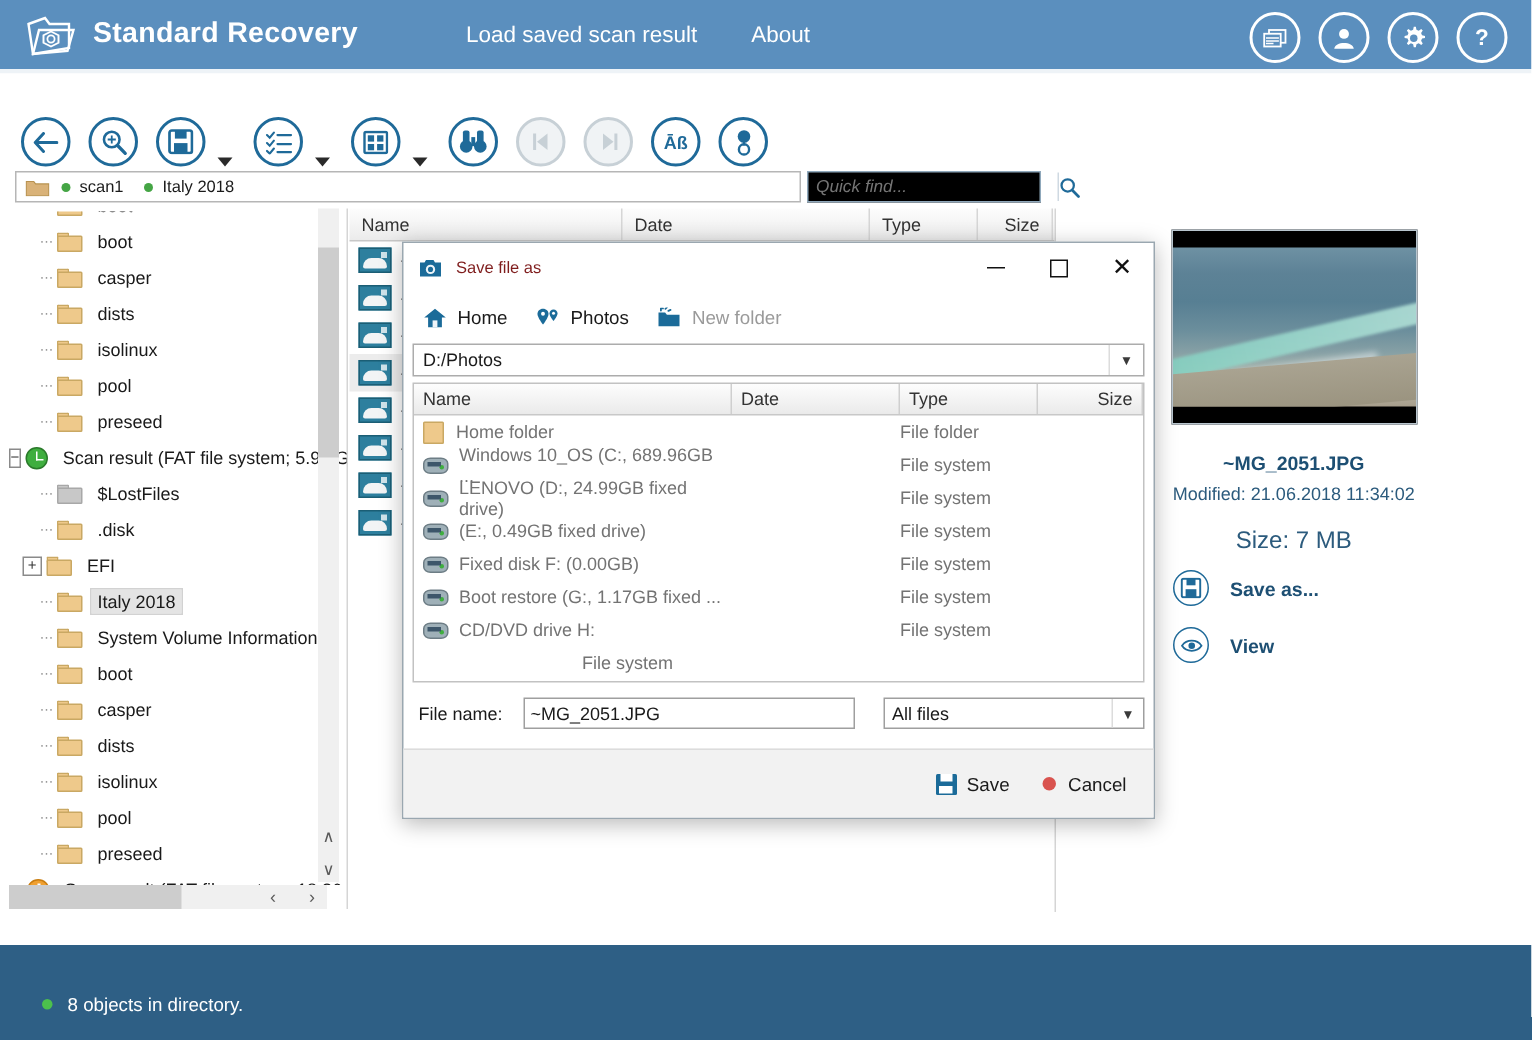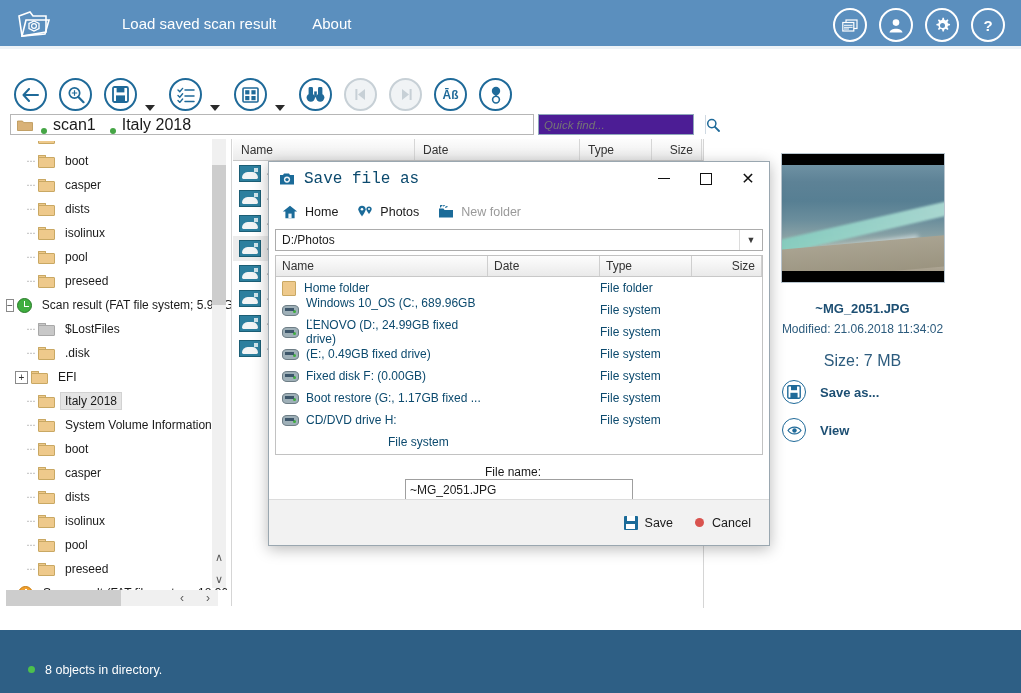--- a/index.html
+++ b/index.html
@@ -50,25 +50,25 @@
   }
   .abtxt{font-size:12px;font-weight:bold;line-height:1;}
 
   
   .crumbbar{
     position:absolute;left:10px;top:114px;width:524px;height:21px;
     border:1px solid #b6b6b6;background:#fff;display:flex;align-items:center;
     box-sizing:border-box;
   }
   .crumb-folder{width:16px;height:12px;margin:0 8px 0 6px;position:relative;}
-  .crumb{display:flex;align-items:flex-end;margin-right:14px;font-size:16px;color:#1a1a1a;}
+  .crumb{display:flex;align-items:center;margin-right:14px;font-size:11px;color:#1a1a1a;}
   .dot{width:6px;height:6px;border-radius:50%;background:#45a545;margin-right:6px;}
   .quickfind{
     position:absolute;left:538px;top:114px;width:156px;height:21px;
-    border:1px solid #8fa8bb;background:#4c1d95;box-sizing:border-box;display:flex;
+    border:1px solid #8fa8bb;background:#000000;box-sizing:border-box;display:flex;
     align-items:center;
   }
   .quickfind input{
     border:0;outline:none;flex:1;height:100%;padding:0 5px;font-size:11.5px;
     font-style:italic;color:#8a8a8a;font-family:inherit;background:transparent;
   }
   .qf-ico{
     width:26px;height:19px;border-left:1px solid #cfd9e2;display:flex;
     align-items:center;justify-content:center;color:#1f6a99;
   }
@@ -216,21 +216,21 @@
 
   
   .dialog{
     position:absolute;left:268px;top:161px;width:502px;height:385px;background:#ffffff;
     border:1px solid #9aa7b0;box-shadow:0 3px 14px rgba(0,0,0,.28);box-sizing:border-box;
   }
   .dlg-title{
     height:33px;display:flex;align-items:center;padding-left:10px;box-sizing:border-box;
   }
   .dlg-ico{width:16px;height:15px;margin-right:9px;position:relative;}
-  .dlg-title .t{font-size:16px;color:#0c4a6e;font-family:Liberation Mono, monospace;}
+  .dlg-title .t{font-size:11px;color:#7f1d1d;}
   .dlg-wbtns{margin-left:auto;display:flex;}
   .wbtn{width:42px;height:33px;display:flex;align-items:center;justify-content:center;}
   .wbtn .dash{width:12px;height:1px;background:#111;}
   .wbtn .sq{width:12px;height:12px;border:1.4px solid #111;box-sizing:border-box;}
   .wbtn .x{font-size:16px;color:#111;line-height:1;}
   .dlg-tools{
     height:33px;display:flex;align-items:center;padding-left:12px;gap:6px;box-sizing:border-box;
   }
   .dtool{display:flex;align-items:center;margin-right:12px;font-size:12.5px;color:#1a1a1a;}
   .dtool.off{color:#9a9a9a;}
@@ -243,34 +243,34 @@
   .pathbar .p{flex:1;padding-left:6px;font-size:12px;color:#1a1a1a;}
   .pathbar .dd{
     width:22px;height:20px;display:flex;align-items:center;justify-content:center;
     border-left:1px solid #dcdcdc;color:#3a3a3a;font-size:9px;
   }
   .dlg-list{margin:4px 6px 0;border:1px solid #c2c2c2;height:200px;box-sizing:border-box;background:#fff;}
   .dl-head{display:flex;height:20px;background:linear-gradient(#fdfdfd,#eaeaea);
     border-bottom:1px solid #c8c8c8;font-size:12px;color:#333;}
   .dl-head div{display:flex;align-items:center;padding:0 6px;border-right:1px solid #cfcfcf;
     box-sizing:border-box;}
-  .dl-row{height:22px;display:flex;align-items:center;font-size:12px;color:#0c4a6e;}
+  .dl-row{height:22px;display:flex;align-items:center;font-size:12px;color:#737373;}
   .dl-row .c1{width:212px;display:flex;align-items:center;padding-left:6px;box-sizing:border-box;}
   .dl-row .c2{width:112px;}
   .dl-row .c3{width:92px;}
   .drive{
     width:17px;height:11px;border-radius:5px/4px;background:#9fb0b8;border:1px solid #6d7d85;
     position:relative;margin-right:7px;flex:none;box-sizing:border-box;
   }
   .drive::after{content:"";position:absolute;left:2px;top:2px;width:9px;height:3px;background:#3d566a;}
   .drive::before{content:"";position:absolute;right:2px;bottom:2px;width:3px;height:3px;
     border-radius:50%;background:#3fae3f;}
   .dfolder{width:14px;height:15px;background:#eec98b;border:1px solid #c9a863;
     box-sizing:border-box;border-radius:1px;margin-right:8px;flex:none;}
-  .fname-row{display:flex;align-items:center;margin:10px 6px 0;flex-direction:column;}
+  .fname-row{display:flex;align-items:center;margin:10px 6px 0;}
   .fname-row .lbl{width:72px;font-size:12px;padding-left:4px;}
   .fname-row input{
     width:228px;height:21px;border:1px solid #9f9f9f;font-size:12px;padding:0 4px;
     box-sizing:border-box;font-family:inherit;color:#1a1a1a;outline:none;
   }
   .filter{
     margin-left:19px;width:180px;height:21px;border:1px solid #9f9f9f;display:flex;
     align-items:center;box-sizing:border-box;background:#fff;
   }
   .filter .v{flex:1;padding-left:5px;font-size:12px;}
@@ -299,20 +299,21 @@
   <div class="header">
     <div class="brand">
       <div class="logo">
         <svg width="34" height="30" viewBox="0 0 34 30">
           <path d="M3 8 L14 4 L17 8 L30 8 L30 24 L6 28 Z" fill="none" stroke="#ffffff" stroke-width="1.6"></path>
           <path d="M6 28 L10 12 L33 12 L29 26 Z" fill="none" stroke="#ffffff" stroke-width="1.6"></path>
           <path d="M18 13 l5 2.5 v5 l-5 2.5 l-5 -2.5 v-5 z" fill="none" stroke="#ffffff" stroke-width="1.3"></path>
           <circle cx="18" cy="18" r="2.4" fill="none" stroke="#ffffff" stroke-width="1.2"></circle>
         </svg>
       </div>
+      <div class="brand-title">Standard Recovery</div>
     </div>
     <div class="hnav">
       <a href="#">Load saved scan result</a>
       <a href="#">About</a>
     </div>
     <div class="hicons">
       <div class="hicon">
         <svg width="16" height="13" viewBox="0 0 16 13">
           <rect x="4" y="1" width="11" height="8.5" fill="none" stroke="#fff" stroke-width="1.2"></rect>
           <rect x="0.8" y="3.5" width="11" height="8.5" fill="#5b8fbe" stroke="#fff" stroke-width="1.2"></rect>

